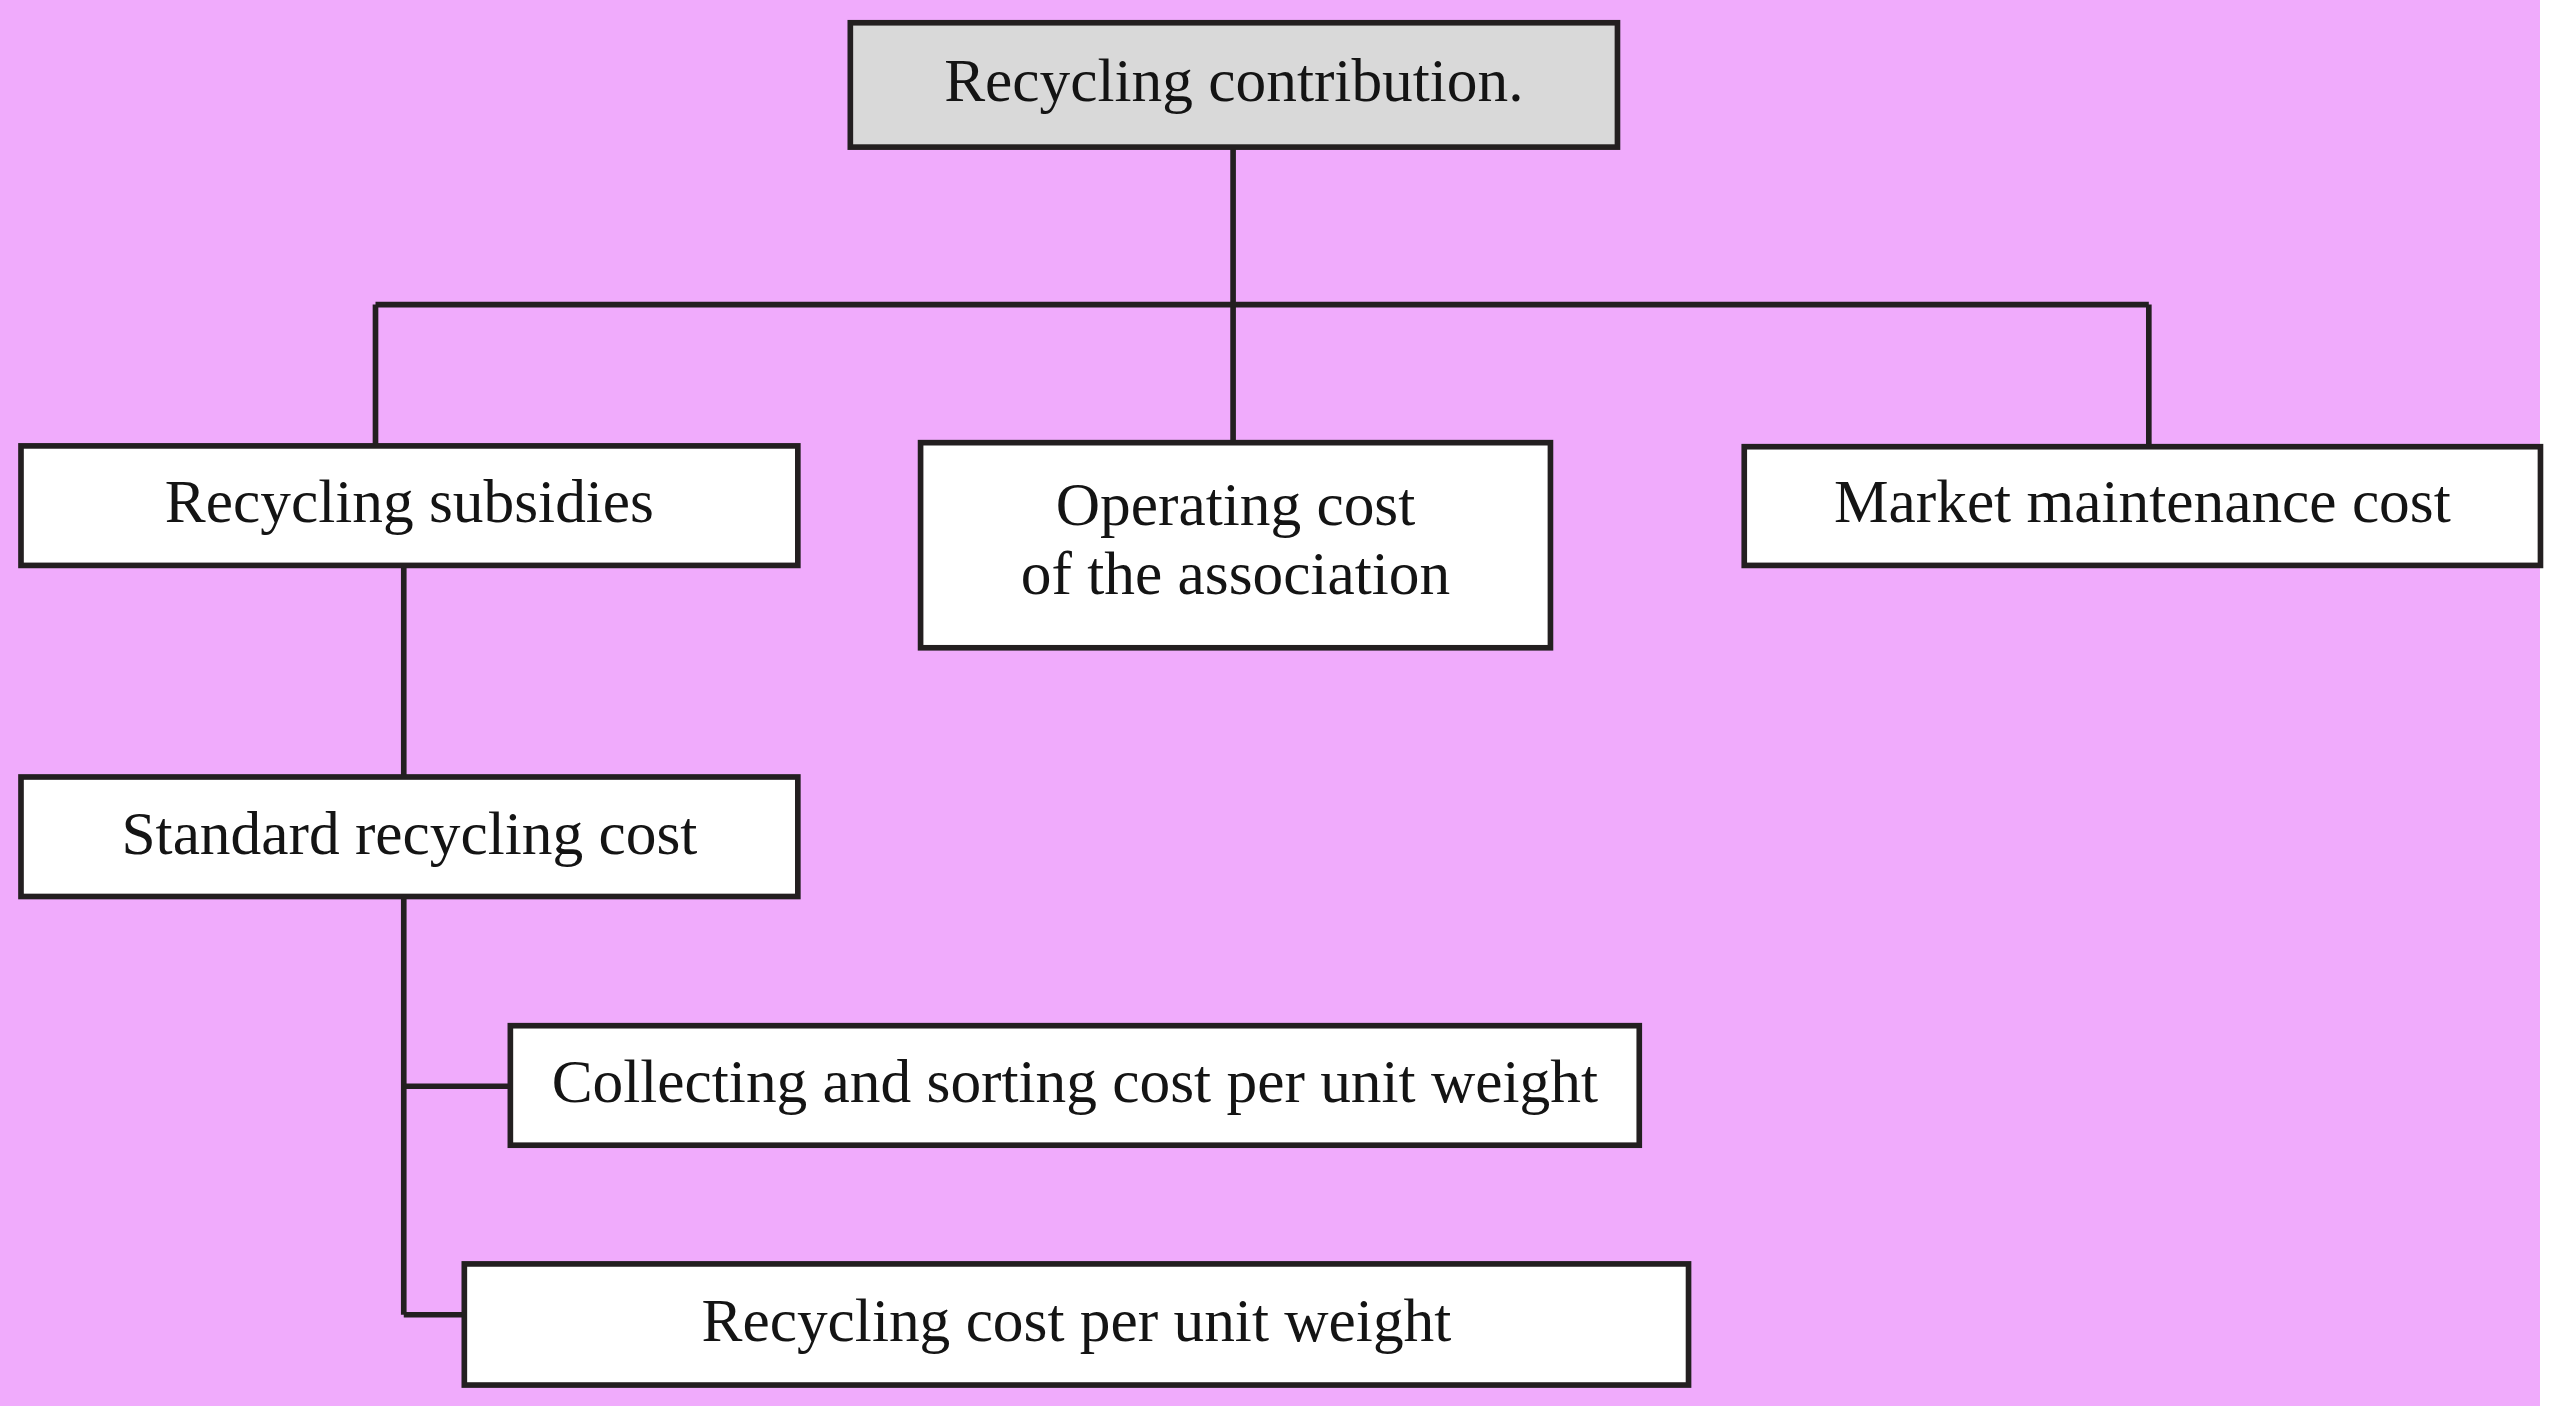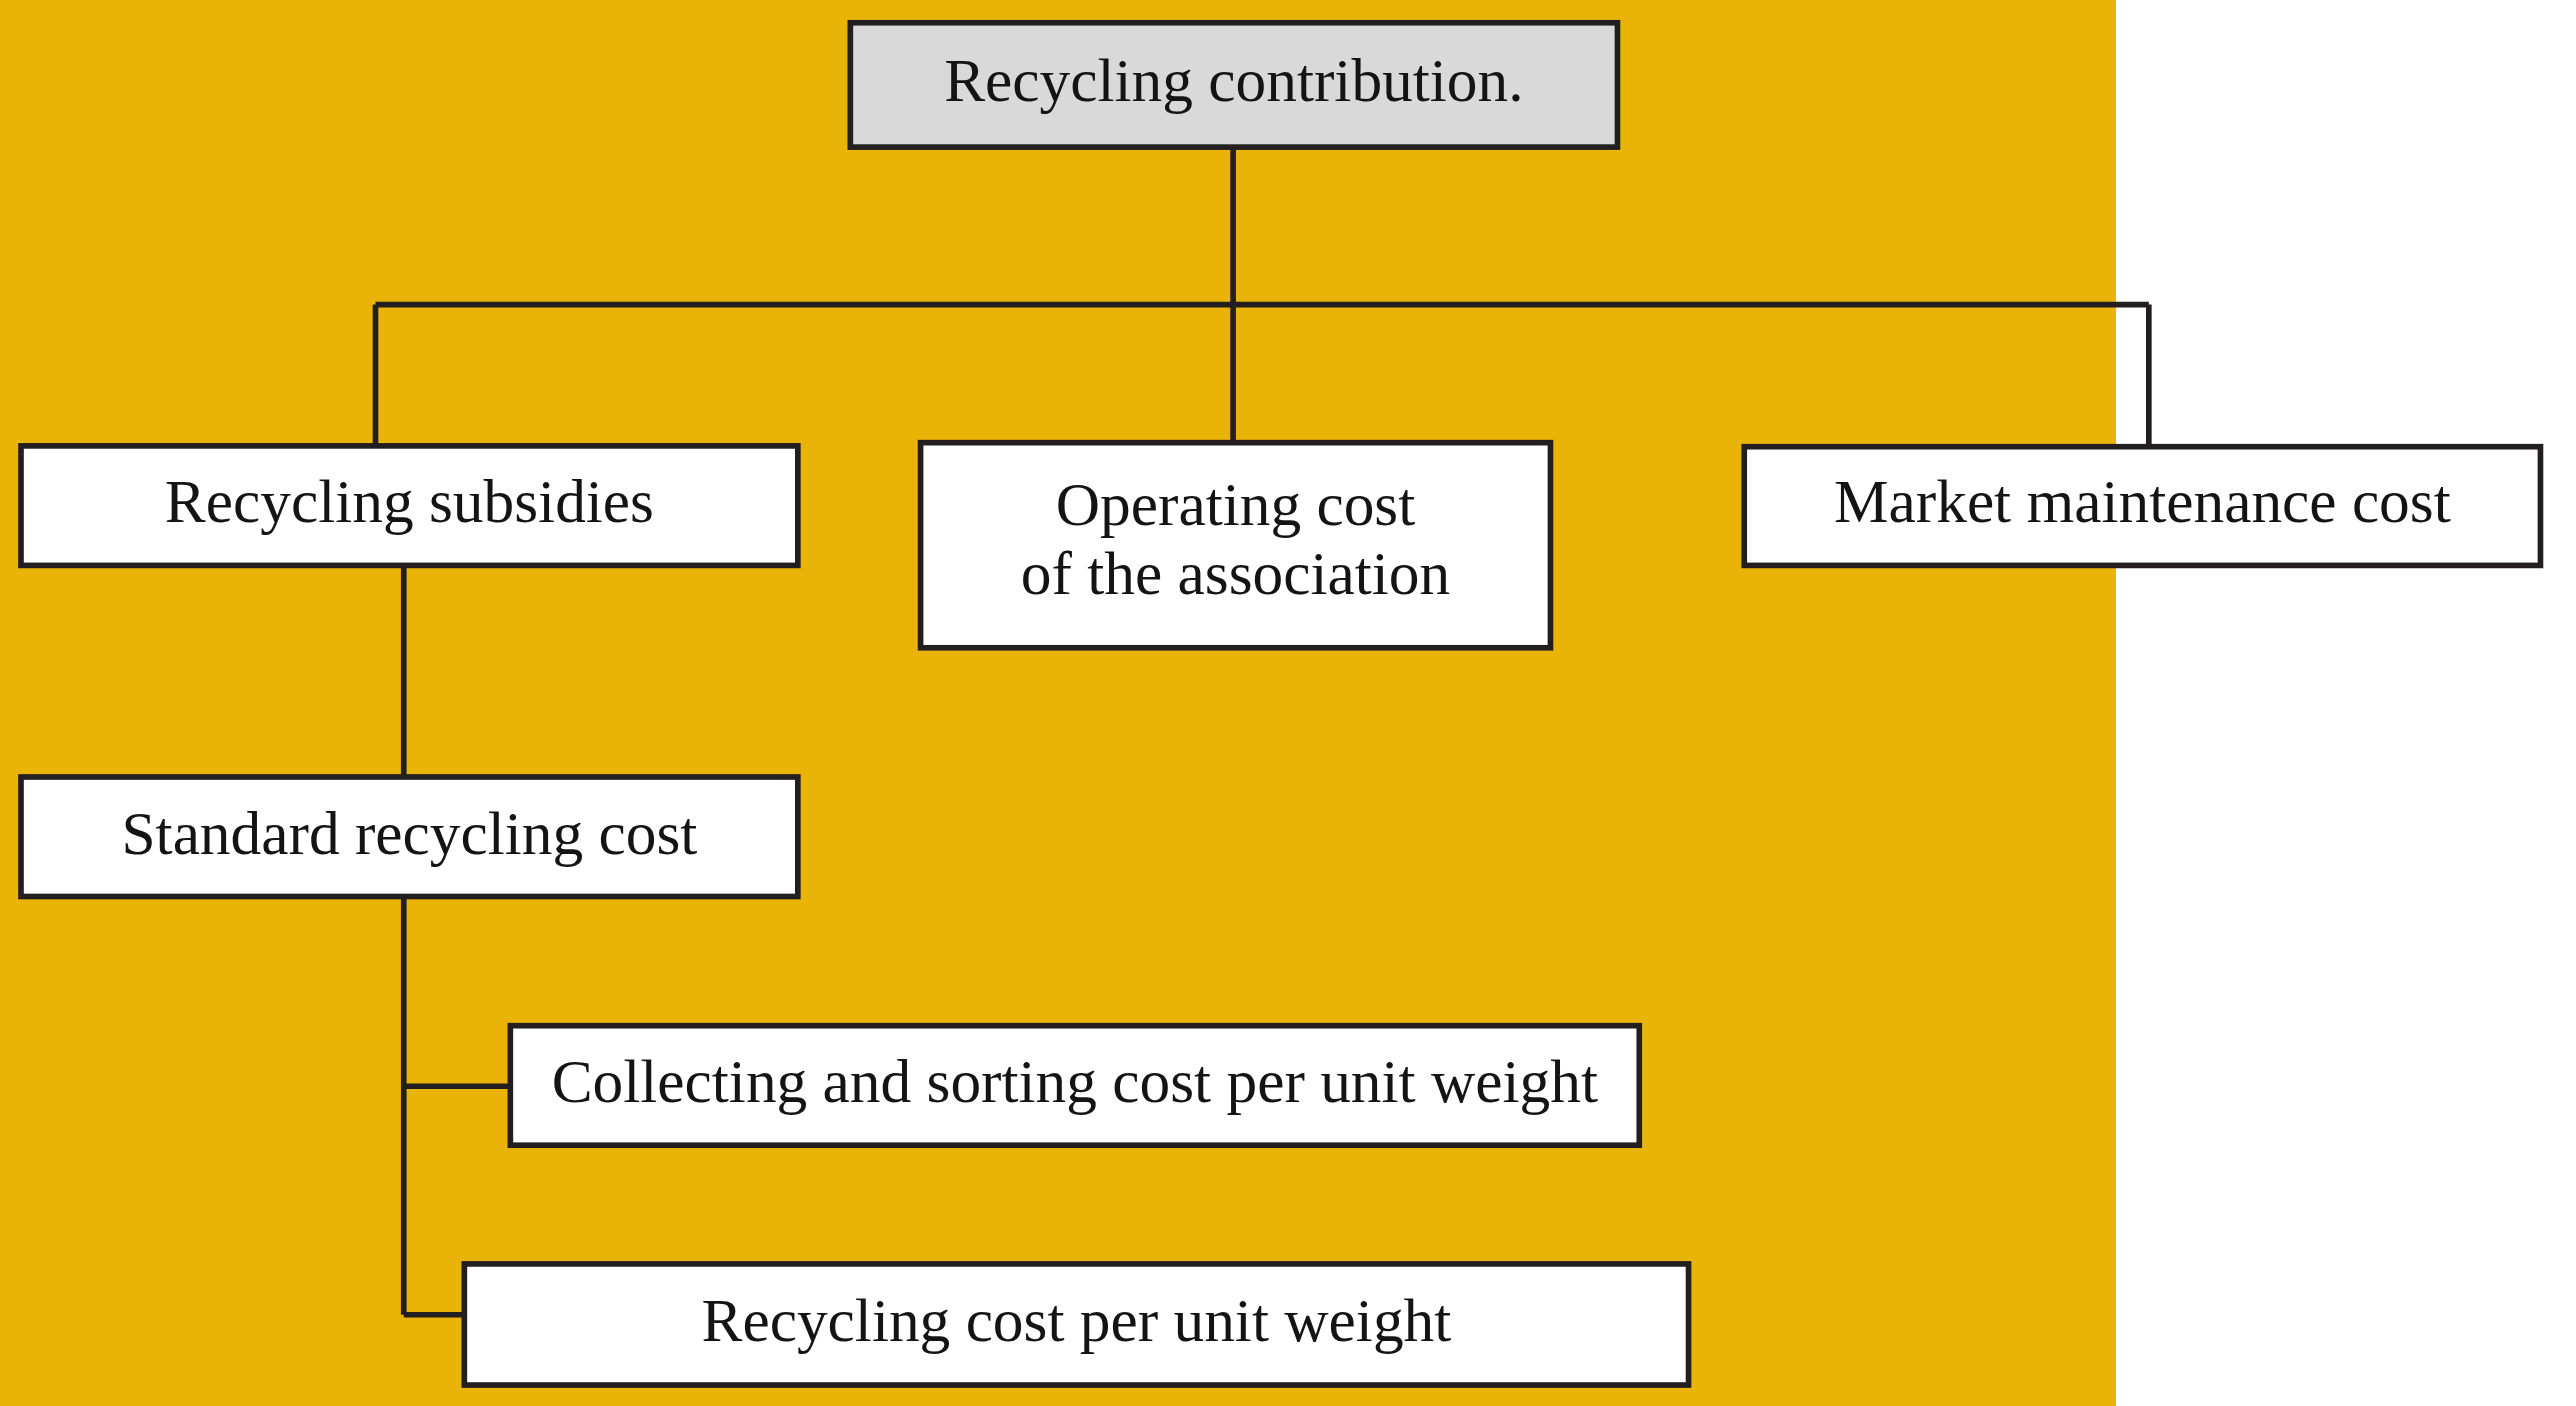--- a/index.html
+++ b/index.html
@@ -9,23 +9,23 @@
     background: #ffffff;
   }
   body {
     width: 2576px;
     height: 1407px;
     overflow: hidden;
     font-family: "Liberation Serif", "DejaVu Serif", serif;
   }
   #diagram-root {
     position: relative;
-    width: 2116px;
+    width: 2540px;
     height: 1407px;
-    background: #eab308;
+    background: #f0abfc;
   }
   svg.diagram-canvas {
     position: absolute;
     top: 0;
     left: 0;
     width: 2576px;
     height: 1407px;
     display: block;
   }
   .node-rect {

